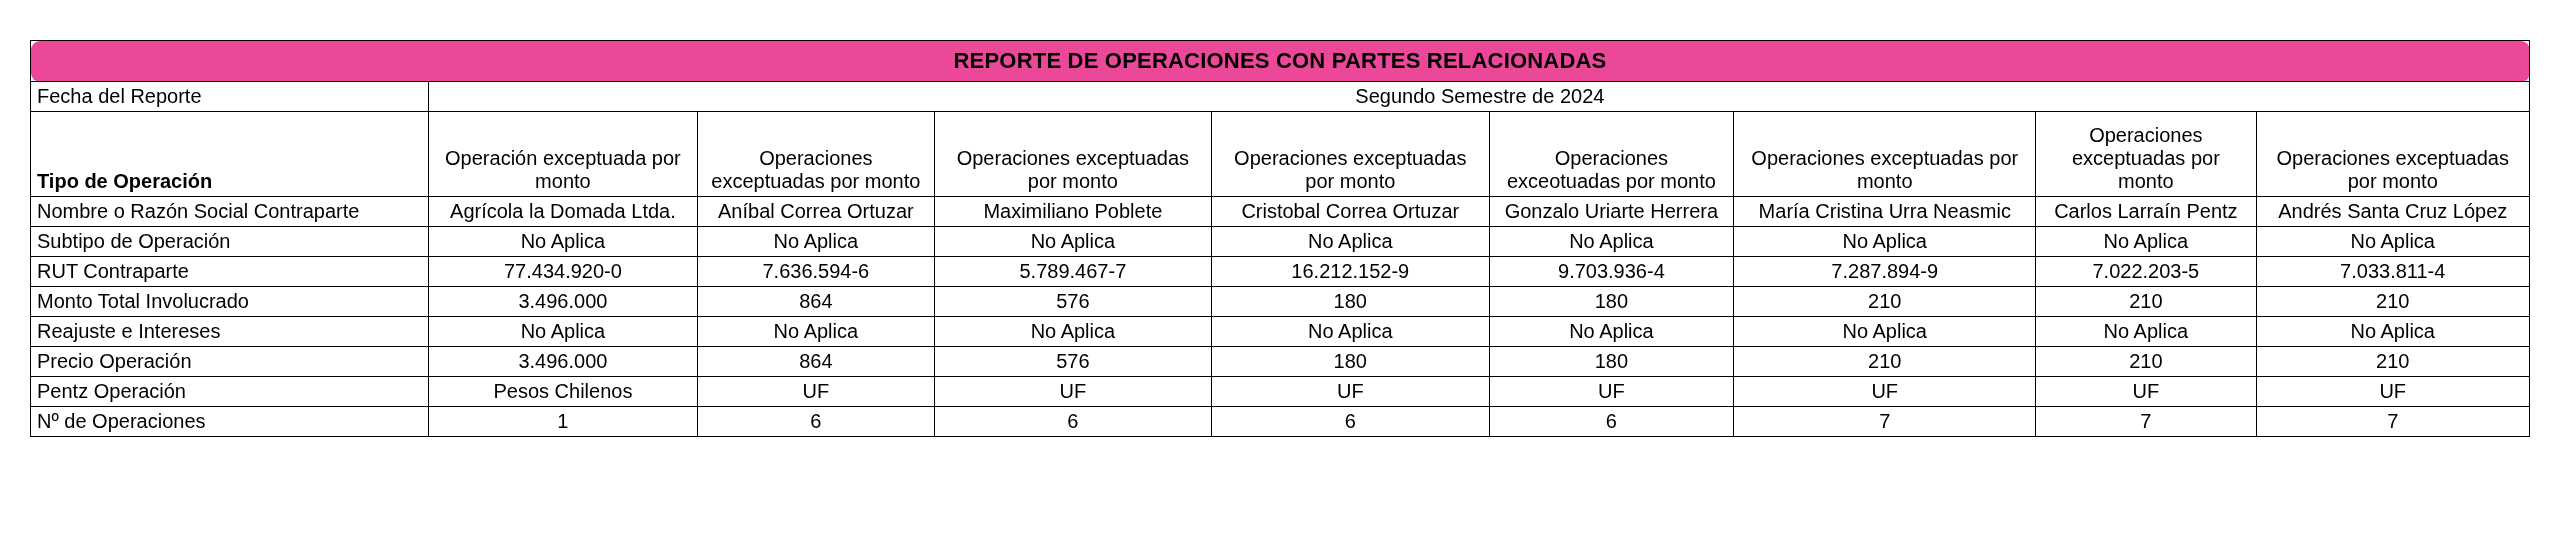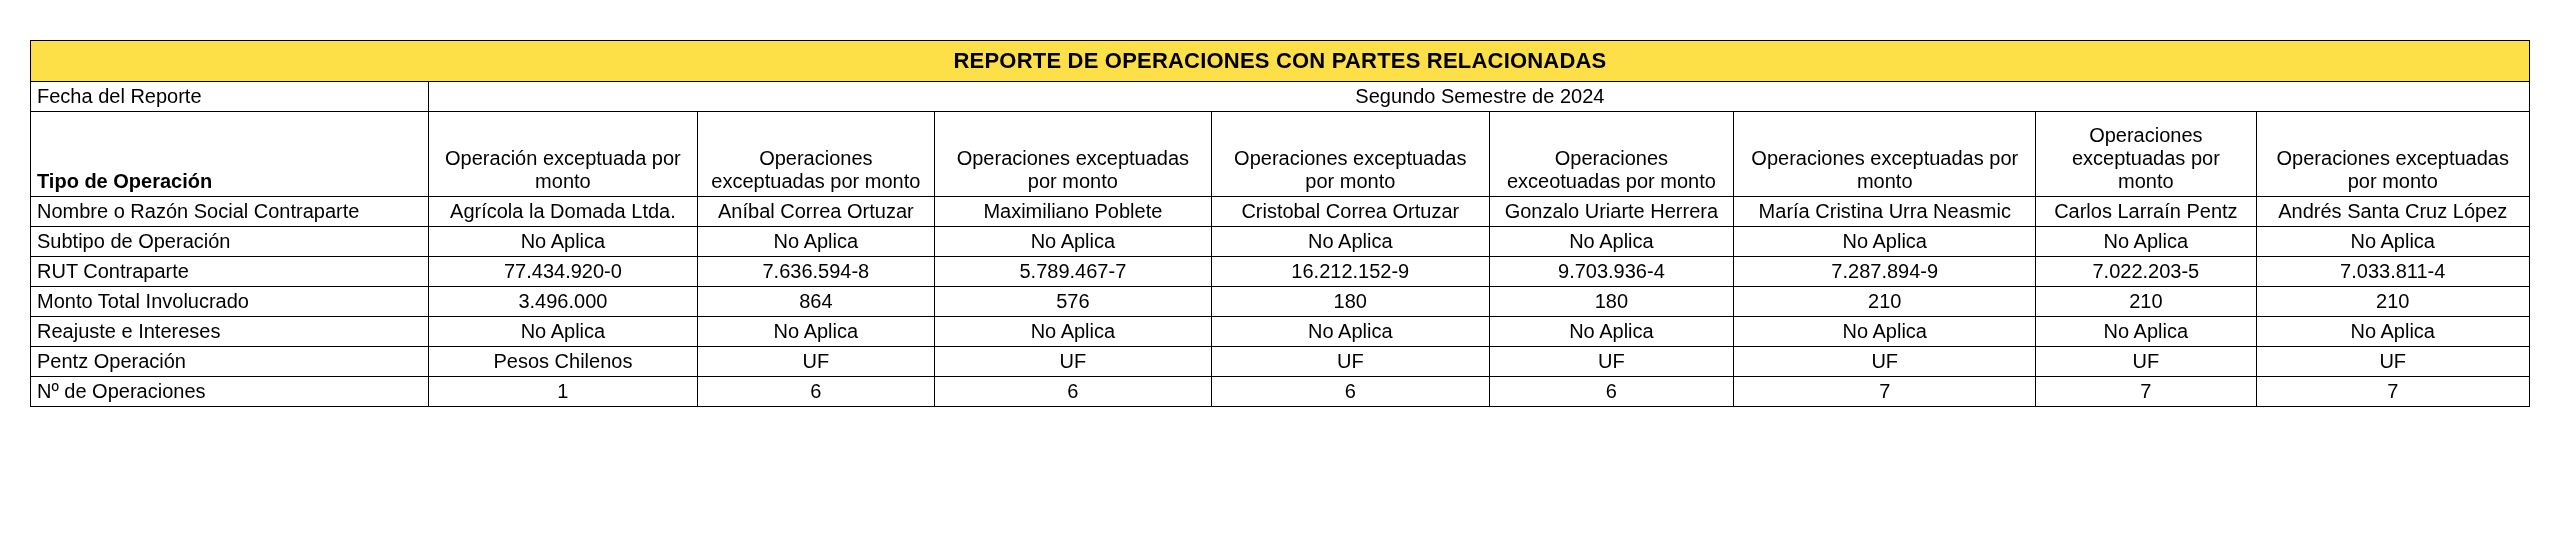--- a/index.html
+++ b/index.html
@@ -27,26 +27,27 @@
     font-size: 20px;
   }
   td {
     border: 1px solid #000000;
     padding: 3px 6px;
     vertical-align: middle;
     line-height: 1.15;
     white-space: normal;
   }
   .title-cell {
-    background: #fde047;
+    background: #ec4899;
     text-align: center;
     font-weight: bold;
     font-size: 22px;
     height: 34px;
     letter-spacing: 0.2px;
+    border-radius: 9px;
   }
   .rowlabel {
     text-align: left;
     width: 390px;
   }
   .period-cell {
     text-align: center;
     padding-left: 8px;
   }
   .datacell {
@@ -121,21 +122,21 @@
         <td class="datacell">No Aplica</td>
         <td class="datacell">No Aplica</td>
         <td class="datacell">No Aplica</td>
         <td class="datacell">No Aplica</td>
         <td class="datacell">No Aplica</td>
       </tr>
 
       <tr class="row-h">
         <td class="rowlabel">RUT Contraparte</td>
         <td class="datacell">77.434.920-0</td>
-        <td class="datacell">7.636.594-8</td>
+        <td class="datacell">7.636.594-6</td>
         <td class="datacell">5.789.467-7</td>
         <td class="datacell">16.212.152-9</td>
         <td class="datacell">9.703.936-4</td>
         <td class="datacell">7.287.894-9</td>
         <td class="datacell">7.022.203-5</td>
         <td class="datacell">7.033.811-4</td>
       </tr>
 
 
       <tr class="row-h">
@@ -155,20 +156,31 @@
         <td class="datacell">No Aplica</td>
         <td class="datacell">No Aplica</td>
         <td class="datacell">No Aplica</td>
         <td class="datacell">No Aplica</td>
         <td class="datacell">No Aplica</td>
         <td class="datacell">No Aplica</td>
         <td class="datacell">No Aplica</td>
         <td class="datacell">No Aplica</td>
       </tr>
 
+      <tr class="row-h">
+        <td class="rowlabel">Precio Operación</td>
+        <td class="datacell">3.496.000</td>
+        <td class="datacell">864</td>
+        <td class="datacell">576</td>
+        <td class="datacell">180</td>
+        <td class="datacell">180</td>
+        <td class="datacell">210</td>
+        <td class="datacell">210</td>
+        <td class="datacell">210</td>
+      </tr>
 
       <tr class="row-h">
         <td class="rowlabel">Pentz Operación</td>
         <td class="datacell">Pesos Chilenos</td>
         <td class="datacell">UF</td>
         <td class="datacell">UF</td>
         <td class="datacell">UF</td>
         <td class="datacell">UF</td>
         <td class="datacell">UF</td>
         <td class="datacell">UF</td>

